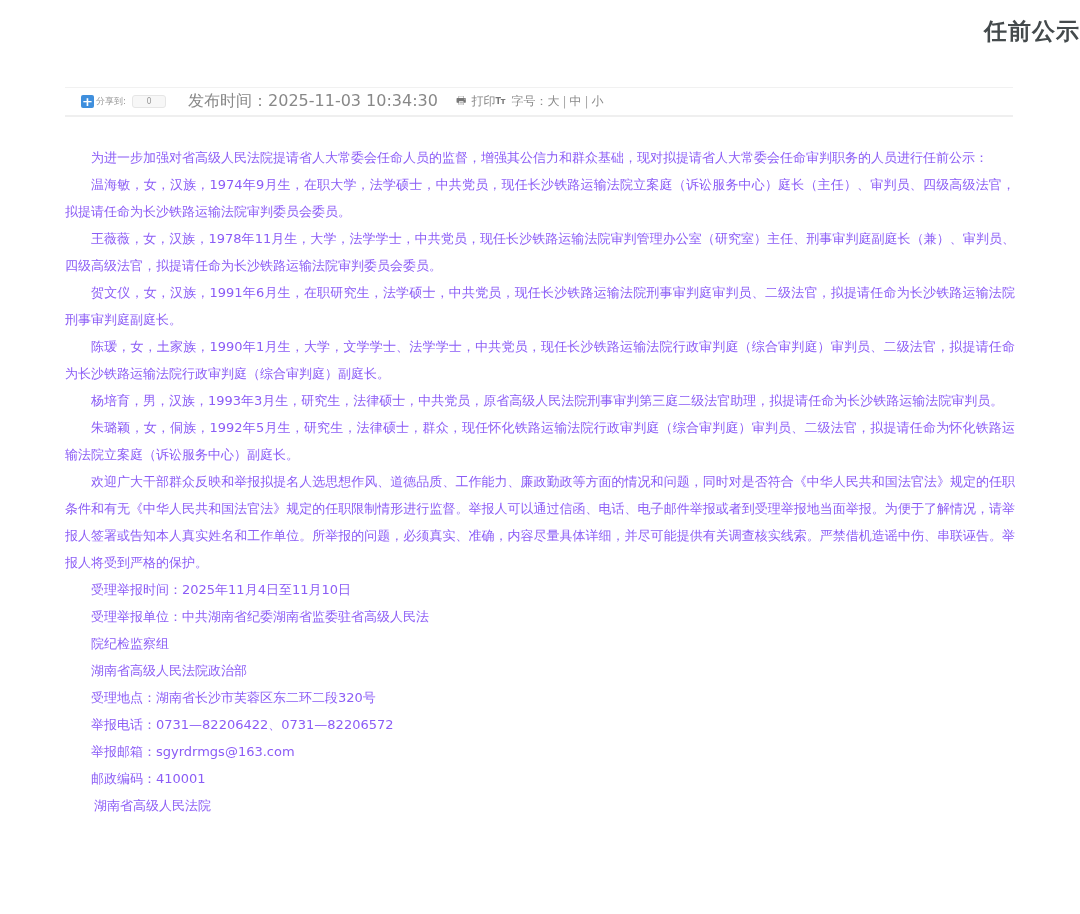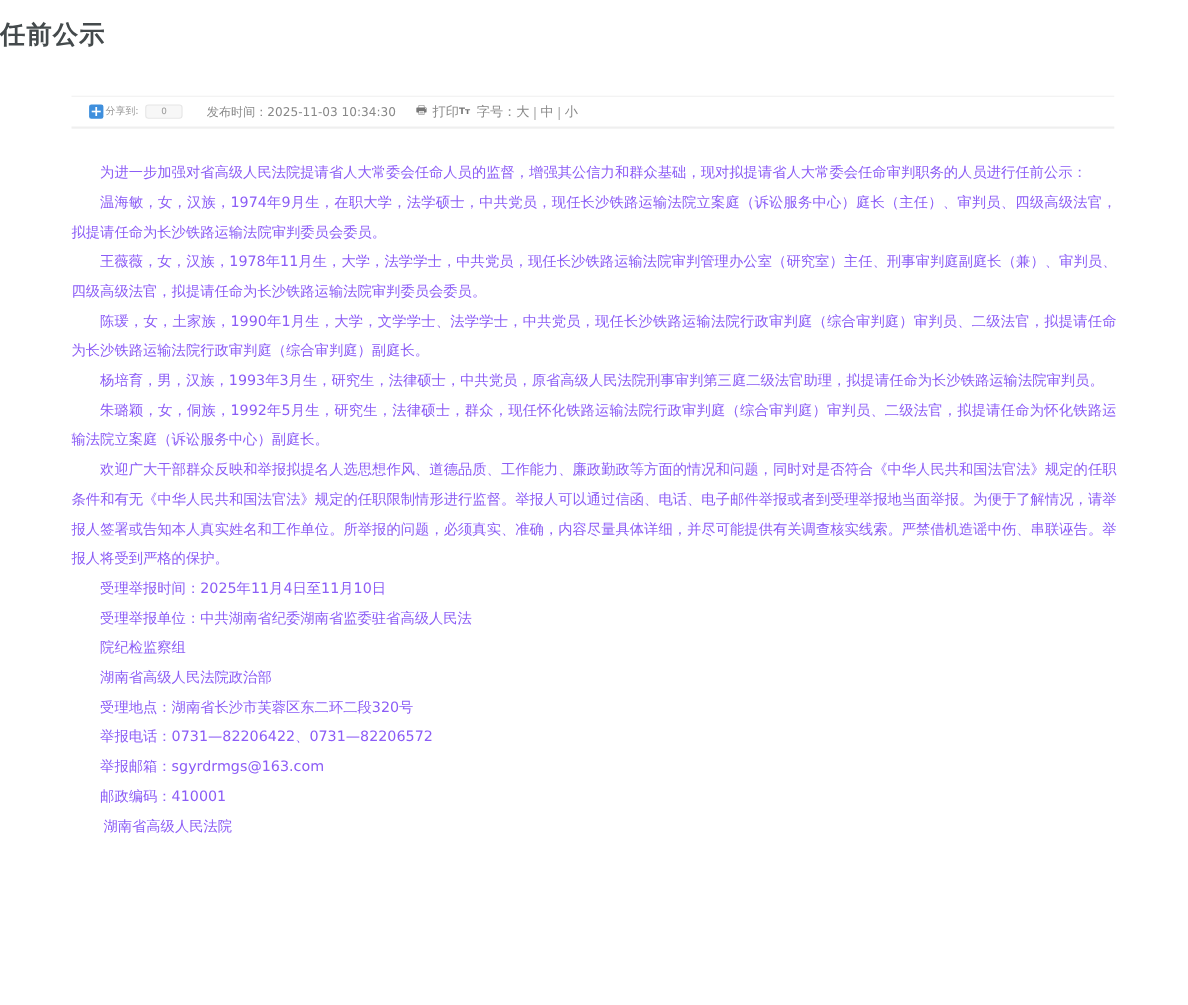--- a/index.html
+++ b/index.html
@@ -1,36 +1,36 @@
 <!DOCTYPE html>
 <html><head>
 <meta charset="utf-8">
 <style>
   * { box-sizing: border-box; margin: 0; padding: 0; }
   html, body { width: 1080px; height: 914px; background: #ffffff; overflow: hidden; }
   body { font-family: "DejaVu Sans", "Liberation Sans", sans-serif; color: #555555; position: relative; }
   .title {
-    position: absolute; left: 0; top: 16px; width: 1080px; text-align: left;
+    position: absolute; left: 0; top: 16px; width: 1080px; text-align: right;
     font-size: 23px; font-weight: bold; color: #444a4c; letter-spacing: 1px;
   }
   .meta-bar {
     position: absolute; left: 65px; top: 87px; width: 948px; height: 30px;
     border-top: 1px solid #f1f1f1; border-bottom: 2px solid #efefef;
     display: flex; align-items: center; font-size: 12px; color: #888;
   }
   .share-plus {
     width: 13px; height: 13px; background: #3f8fdd; border-radius: 2px; margin-left: 16px;
     color: #fff; font-size: 13px; line-height: 13px; text-align: center; font-weight: bold;
   }
   .share-label { font-size: 9px; color: #999; margin-left: 2px; }
   .share-count {
     margin-left: 6px; width: 34px; height: 13px; border: 1px solid #e6e6e6; border-radius: 3px;
     background: #f7f7f7; font-size: 8px; color: #999; text-align: center; line-height: 11px;
   }
-  .pub-time { margin-left: 22px; color: #888; font-size: 11px; }
+  .pub-time { margin-left: 22px; color: #888; font-size: 16px; }
   .print { margin-left: 18px; display: flex; align-items: center; color: #888; }
   .print-icon { font-size: 11px; margin-right: 5px; color: #777; }
   .font-size { display: flex; align-items: center; color: #888; }
   .tt-icon { font-size: 8px; font-weight: bold; color: #777; margin-right: 6px; }
   .fs-opt { color: #888; cursor: pointer; }
   .fs-sep { color: #aaa; margin: 0 3px; }
   .content {
     position: absolute; left: 65px; top: 144px; width: 950px;
     font-size: 13px; line-height: 27px; color: #8b5cf6;
   }
@@ -59,20 +59,21 @@
     <span class="fs-opt">中</span>
     <span class="fs-sep">|</span>
     <span class="fs-opt">小</span>
   </span>
 </div>
 
 <div class="content">
   <p>为进一步加强对省高级人民法院提请省人大常委会任命人员的监督，增强其公信力和群众基础，现对拟提请省人大常委会任命审判职务的人员进行任前公示：</p>
   <p>温海敏，女，汉族，1974年9月生，在职大学，法学硕士，中共党员，现任长沙铁路运输法院立案庭（诉讼服务中心）庭长（主任）、审判员、四级高级法官，拟提请任命为长沙铁路运输法院审判委员会委员。</p>
   <p>王薇薇，女，汉族，1978年11月生，大学，法学学士，中共党员，现任长沙铁路运输法院审判管理办公室（研究室）主任、刑事审判庭副庭长（兼）、审判员、四级高级法官，拟提请任命为长沙铁路运输法院审判委员会委员。</p>
+  <p>贺文仪，女，汉族，1991年6月生，在职研究生，法学硕士，中共党员，现任长沙铁路运输法院刑事审判庭审判员、二级法官，拟提请任命为长沙铁路运输法院刑事审判庭副庭长。</p>
   <p>陈瑗，女，土家族，1990年1月生，大学，文学学士、法学学士，中共党员，现任长沙铁路运输法院行政审判庭（综合审判庭）审判员、二级法官，拟提请任命为长沙铁路运输法院行政审判庭（综合审判庭）副庭长。</p>
   <p>杨培育，男，汉族，1993年3月生，研究生，法律硕士，中共党员，原省高级人民法院刑事审判第三庭二级法官助理，拟提请任命为长沙铁路运输法院审判员。</p>
   <p>朱璐颖，女，侗族，1992年5月生，研究生，法律硕士，群众，现任怀化铁路运输法院行政审判庭（综合审判庭）审判员、二级法官，拟提请任命为怀化铁路运输法院立案庭（诉讼服务中心）副庭长。</p>
   <p>欢迎广大干部群众反映和举报拟提名人选思想作风、道德品质、工作能力、廉政勤政等方面的情况和问题，同时对是否符合《中华人民共和国法官法》规定的任职条件和有无《中华人民共和国法官法》规定的任职限制情形进行监督。举报人可以通过信函、电话、电子邮件举报或者到受理举报地当面举报。为便于了解情况，请举报人签署或告知本人真实姓名和工作单位。所举报的问题，必须真实、准确，内容尽量具体详细，并尽可能提供有关调查核实线索。严禁借机造谣中伤、串联诬告。举报人将受到严格的保护。</p>
   <p>受理举报时间：2025年11月4日至11月10日</p>
   <p>受理举报单位：中共湖南省纪委湖南省监委驻省高级人民法</p>
   <p>院纪检监察组</p>
   <p>湖南省高级人民法院政治部</p>
   <p>受理地点：湖南省长沙市芙蓉区东二环二段320号</p>
   <p>举报电话：0731—82206422、0731—82206572</p>

